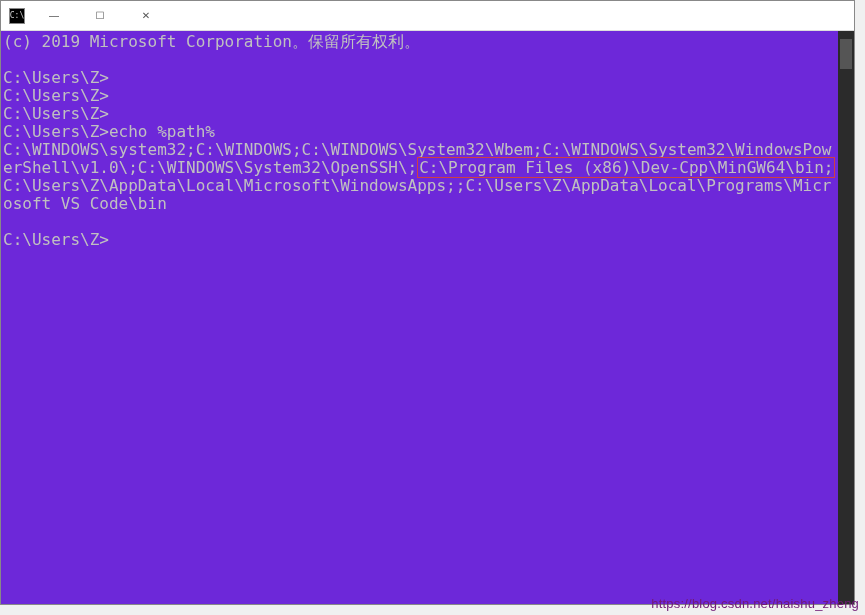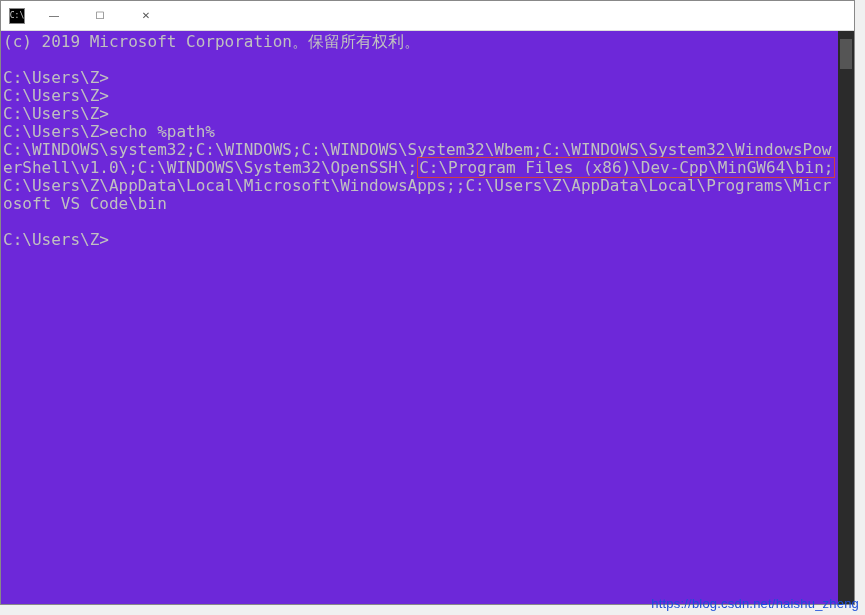--- a/index.html
+++ b/index.html
@@ -99,21 +99,21 @@
     }
     .highlight-box {
       border: 1px solid #d04040;
       padding: 0 1px;
     }
     .watermark {
       position: absolute;
       bottom: 4px;
       right: 6px;
       font-size: 13px;
-      color: #1d4ed8;
+      color: #701a75;
       font-family: Arial, sans-serif;
       letter-spacing: 0.2px;
     }
   </style>
 </head>
 <body>
 
 <div class="window">
   <div class="titlebar">
     <div class="titlebar-icon">C:\</div>

